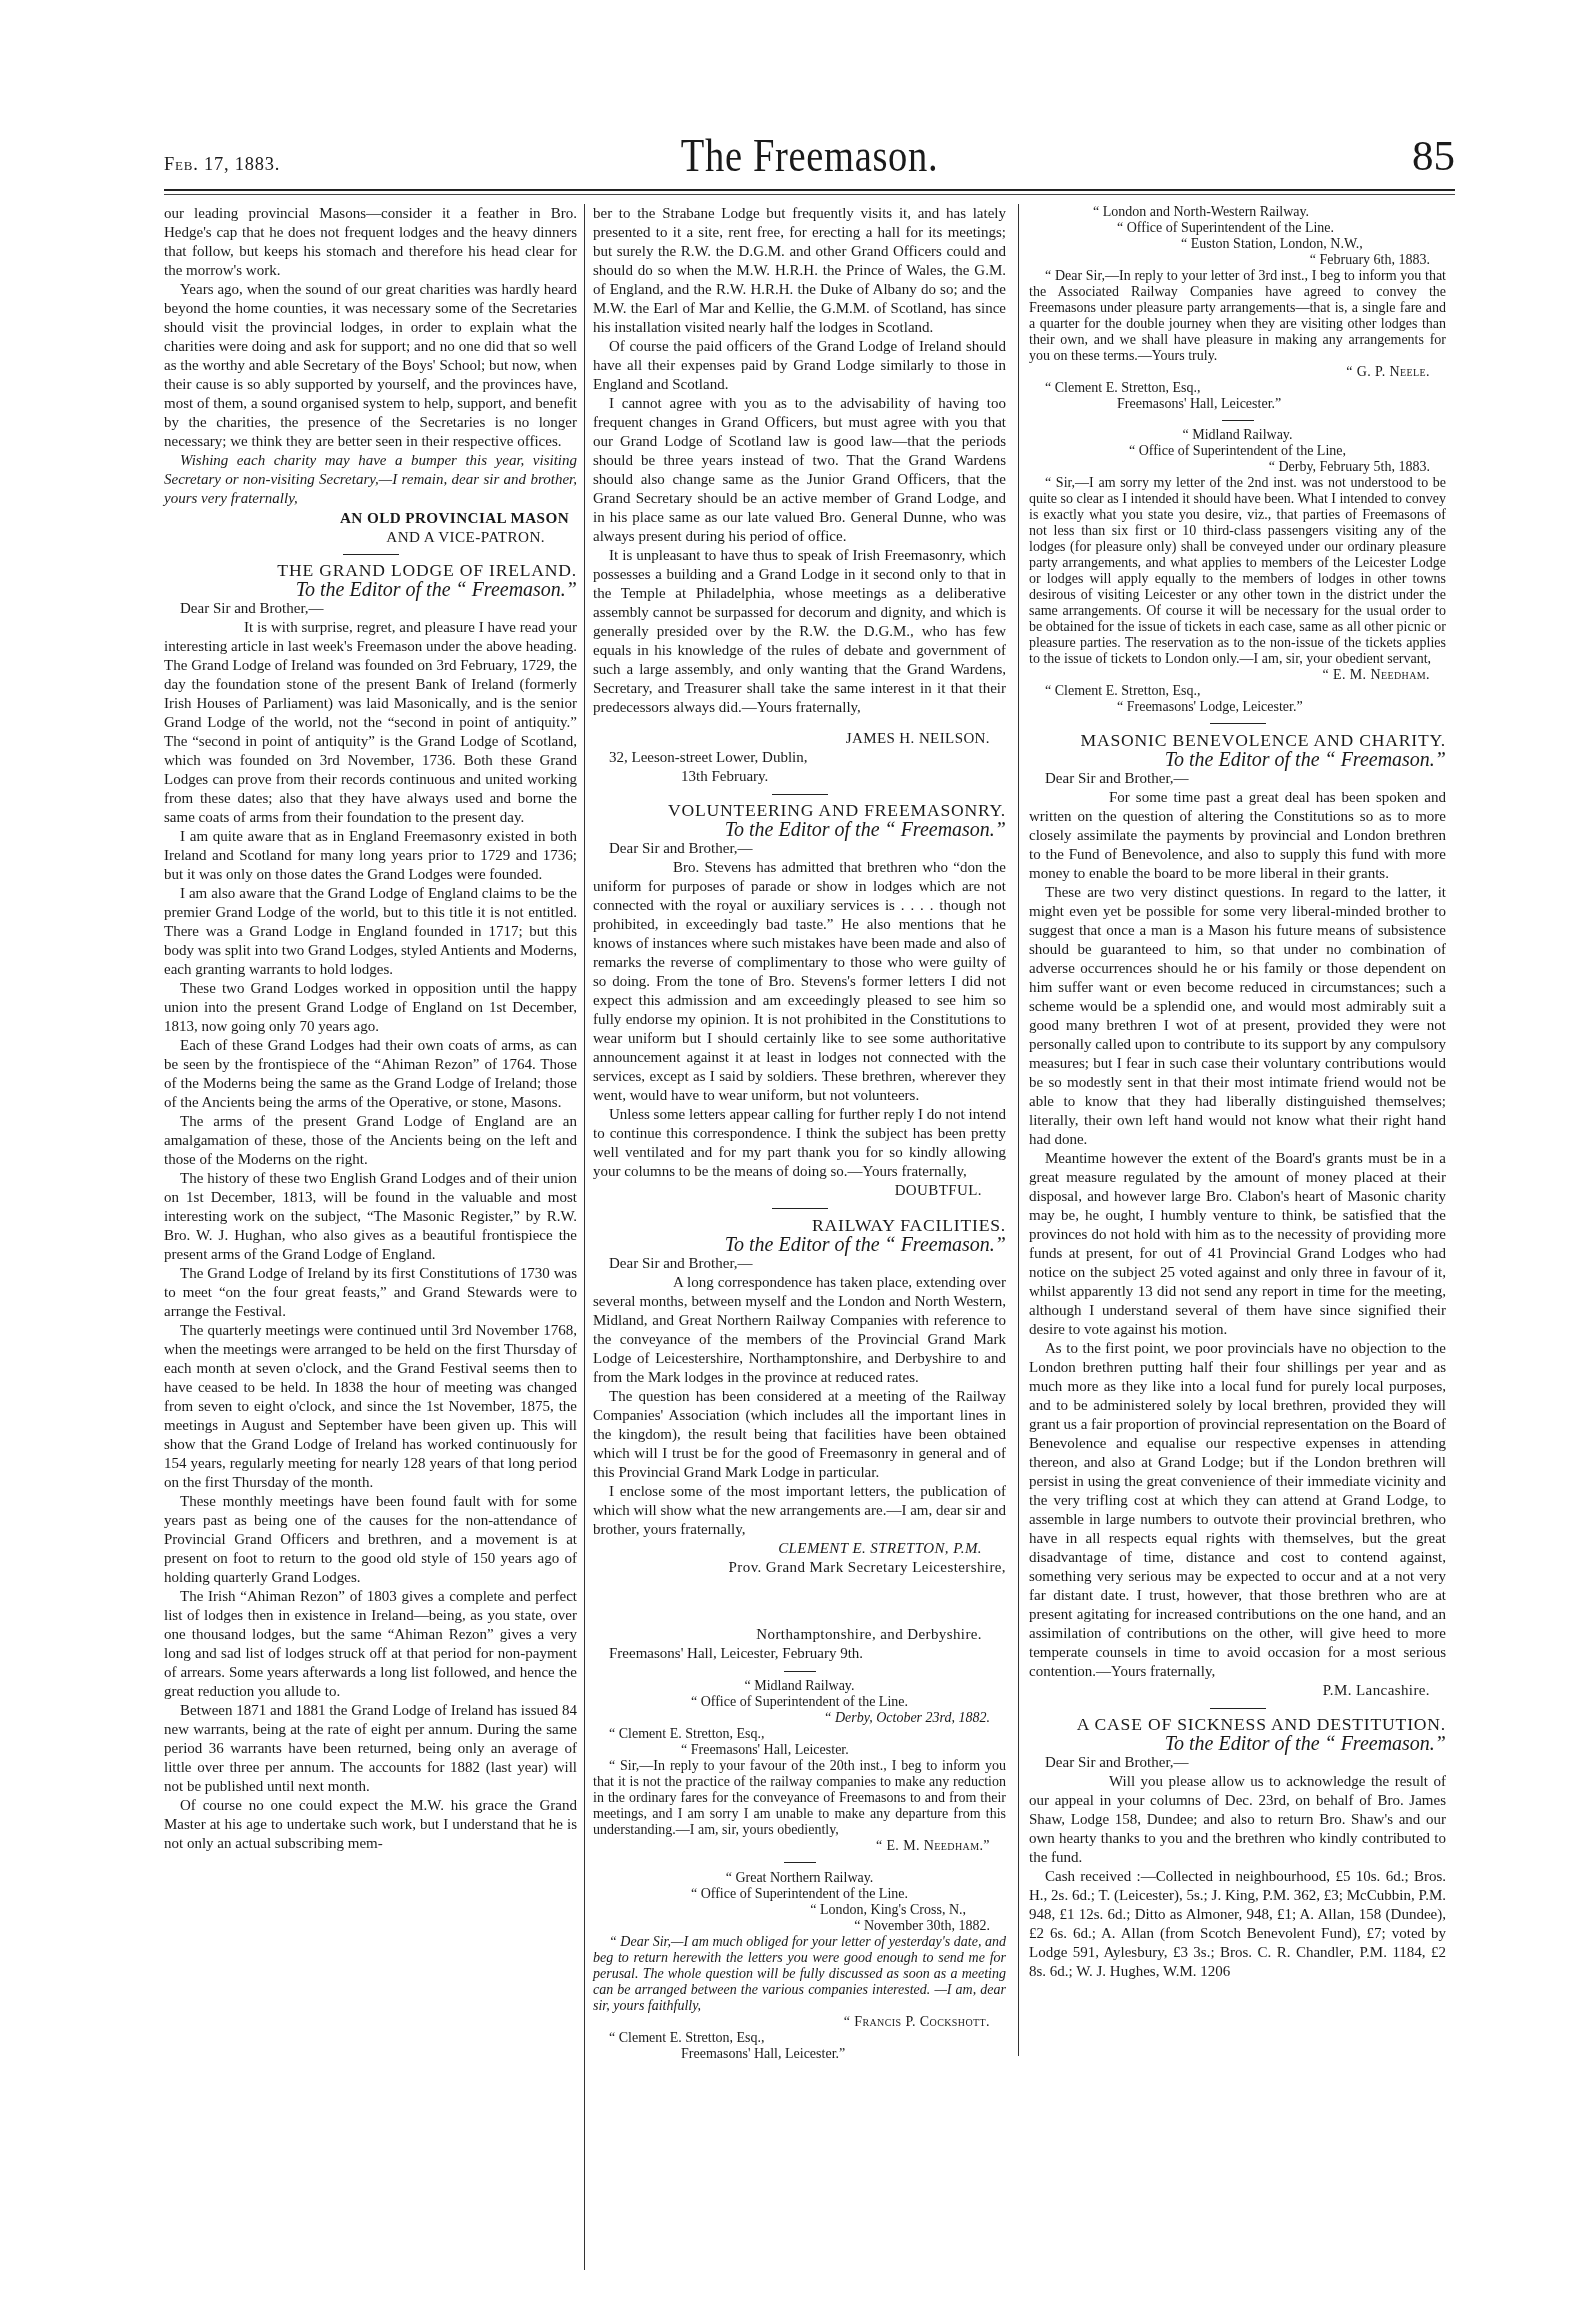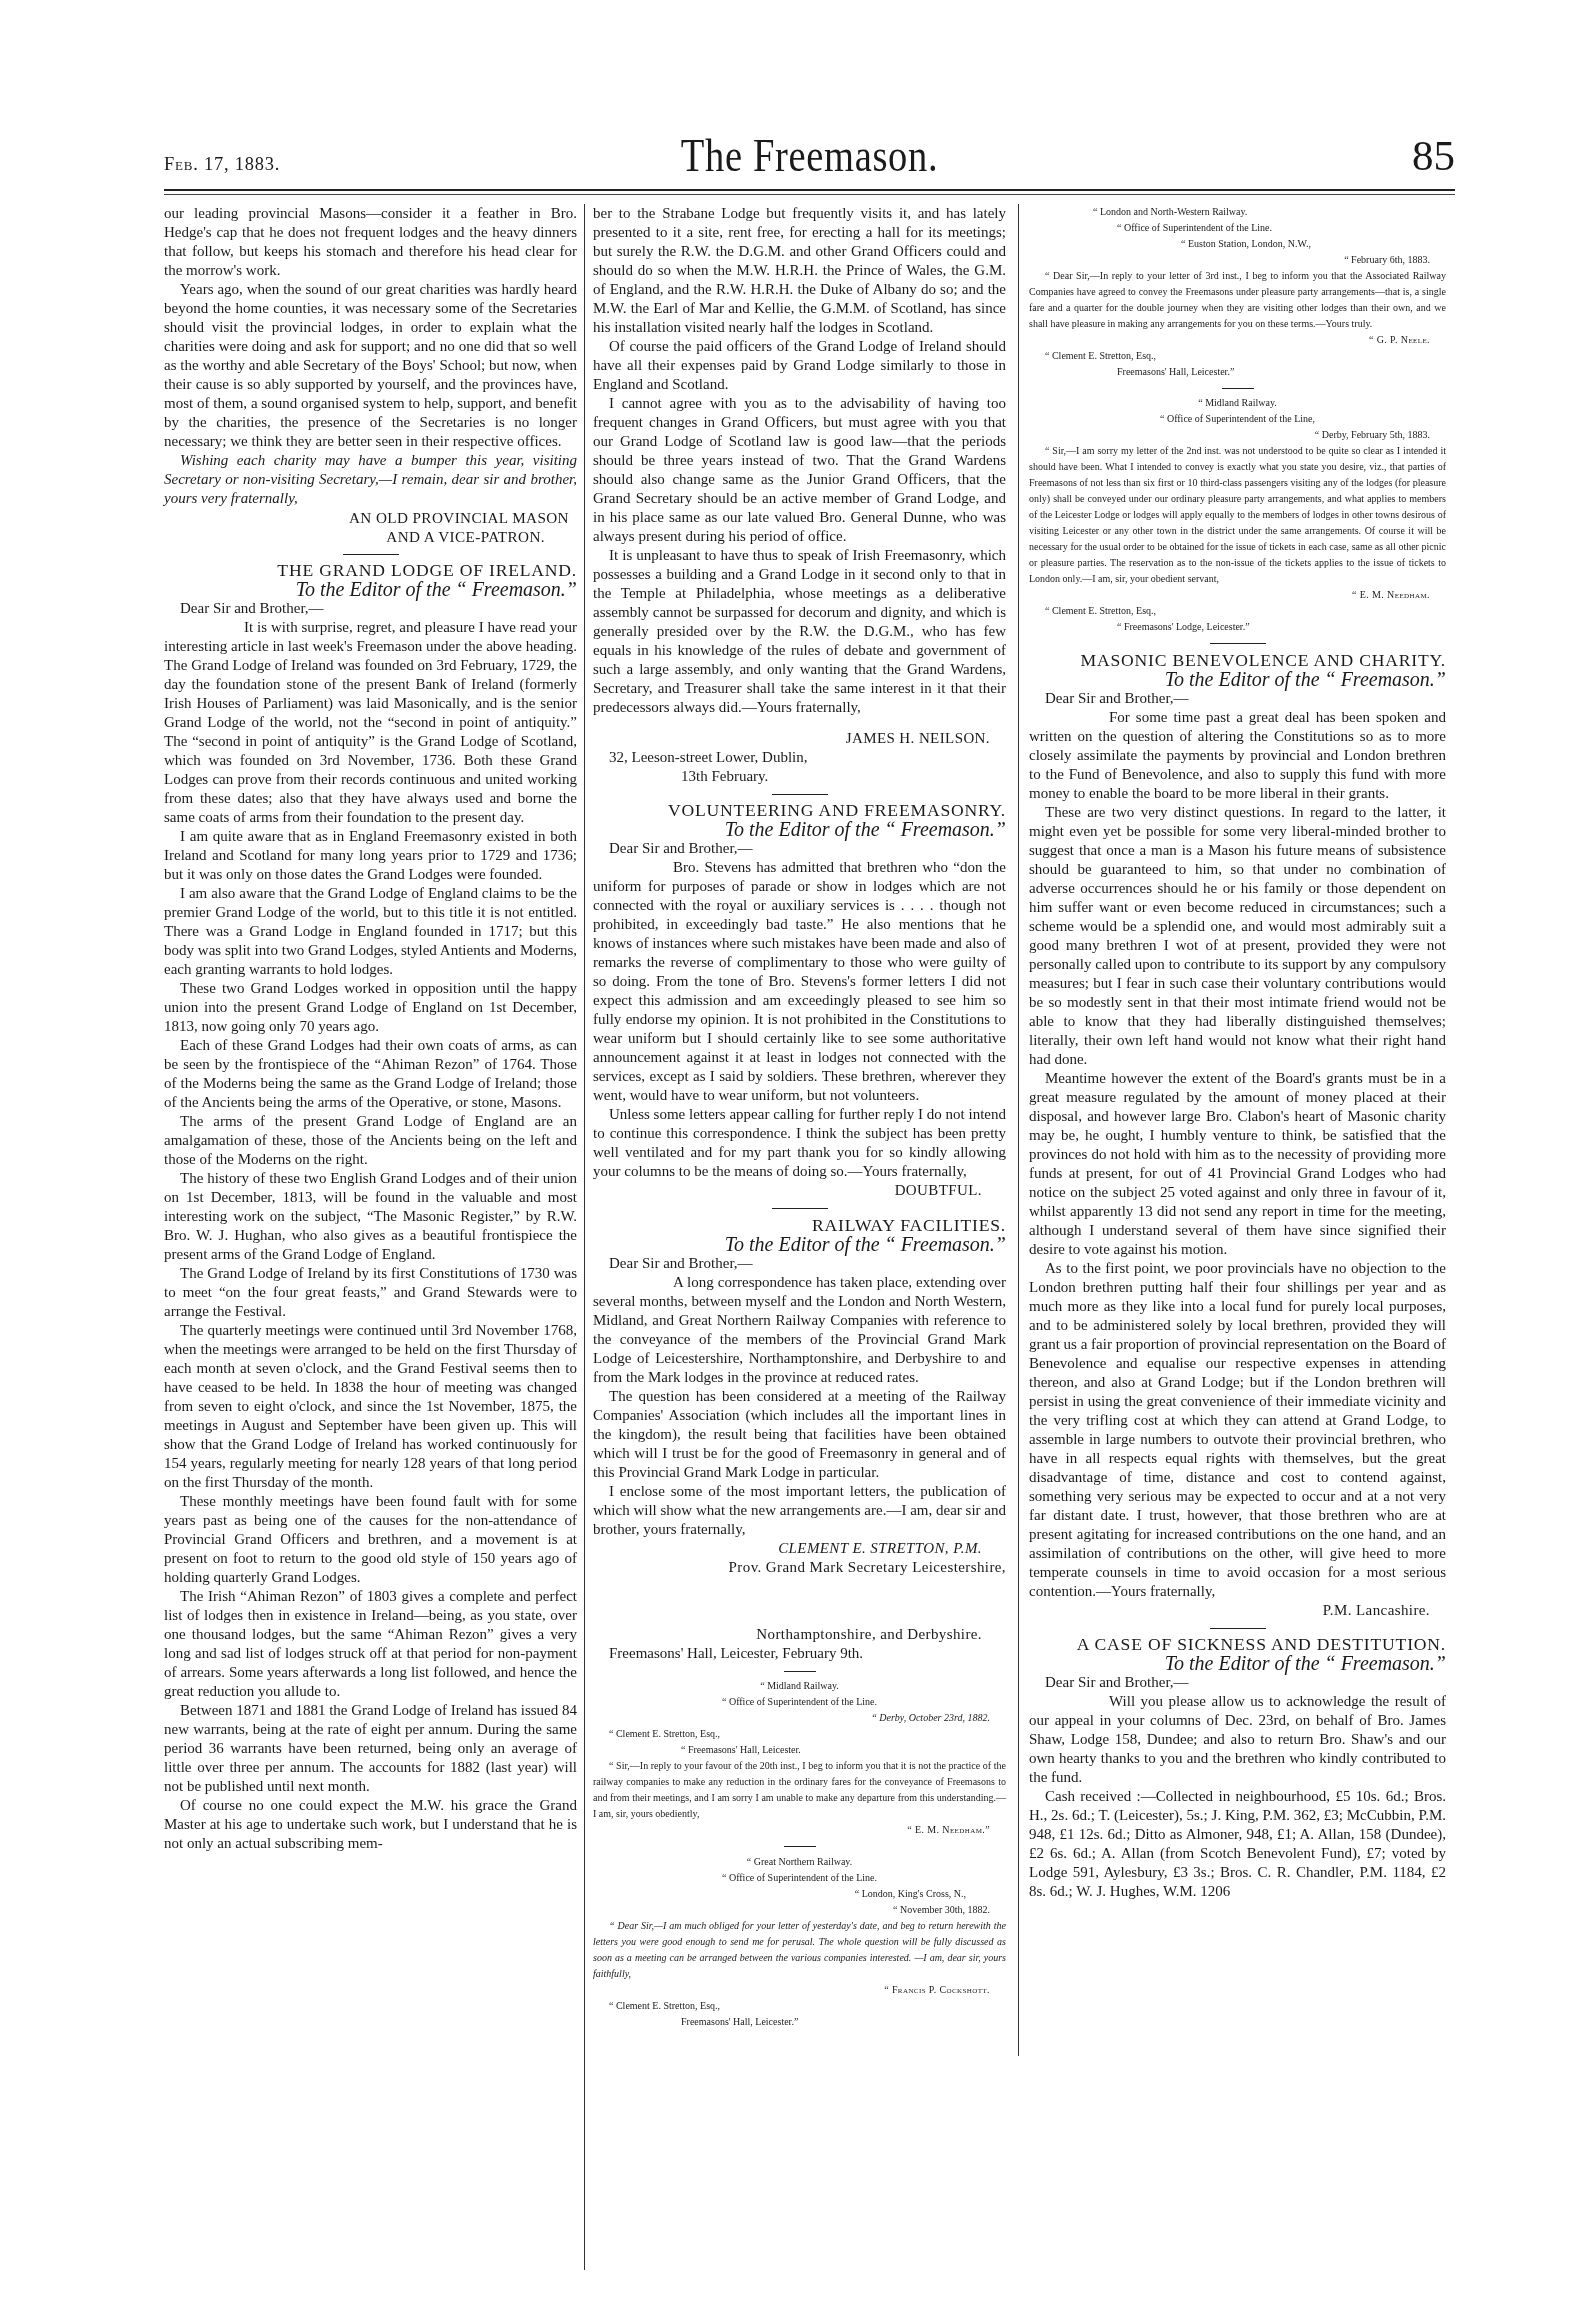--- a/index.html
+++ b/index.html
@@ -50,21 +50,21 @@
   .first { text-indent: 80px !important; }
   .sig { text-align: right; text-indent: 0 !important; letter-spacing: 0.4px; }
   .sig-center { text-align: center; text-indent: 0 !important; }
   .divider {
     width: 56px; margin: 8px auto 6.4px auto; border-top: 1.6px solid #222;
   }
   .divider.short { width: 32px; }
   .letterhead { text-indent: 0 !important; }
   .lh2 { padding-left: 64px; }
   .lh3 { text-align: right; padding-right: 16px; }
-  .small { font-size: 10px; line-height: 16px; }
+  .small { font-size: 14px; line-height: 16px; }
   .sc { font-variant: small-caps; }
   .i { font-style: italic; }
   .addr1 { padding-left: 16px; text-indent: 0 !important; }
   .addr2 { padding-left: 88px; text-indent: 0 !important; }
 </style>
 </head>
 <body>
 
 <div class="masthead">
   <div class="mh-date">Feb. 17, 1883.</div>
@@ -74,21 +74,21 @@
   <div class="mh-rule2"></div>
 </div>
 
 <div class="vrule vr1"></div>
 <div class="vrule vr2"></div>
 
 <div class="col col1">
   <p class="noind">our leading provincial Masons—consider it a feather in Bro. Hedge's cap that he does not frequent lodges and the heavy dinners that follow, but keeps his stomach and therefore his head clear for the morrow's work.</p>
   <p>Years ago, when the sound of our great charities was hardly heard beyond the home counties, it was necessary some of the Secretaries should visit the provincial lodges, in order to explain what the charities were doing and ask for support; and no one did that so well as the worthy and able Secretary of the Boys' School; but now, when their cause is so ably supported by yourself, and the provinces have, most of them, a sound organised system to help, support, and benefit by the charities, the presence of the Secretaries is no longer necessary; we think they are better seen in their respective offices.</p>
   <p class="i">Wishing each charity may have a bumper this year, visiting Secretary or non-visiting Secretary,—I remain, dear sir and brother, yours very fraternally,</p>
-  <p class="sig" style="padding-right:8px; font-size:15.2px;">AN OLD PROVINCIAL MASON</p>
+  <p class="sig" style="padding-right:8px; font-size:15.2px;font-weight:bold;">AN OLD PROVINCIAL MASON</p>
   <p class="sig" style="padding-right:32px; font-size:15.2px;">AND A VICE-PATRON.</p>
   <div class="divider"></div>
 
   <p class="heading">THE GRAND LODGE OF IRELAND.</p>
   <p class="subhead">To the Editor of the “ Freemason.”</p>
   <p class="salutation">Dear Sir and Brother,—</p>
   <p class="first">It is with surprise, regret, and pleasure I have read your interesting article in last week's Freemason under the above heading. The Grand Lodge of Ireland was founded on 3rd February, 1729, the day the foundation stone of the present Bank of Ireland (formerly Irish Houses of Parliament) was laid Masonically, and is the senior Grand Lodge of the world, not the “second in point of antiquity.” The “second in point of antiquity” is the Grand Lodge of Scotland, which was founded on 3rd November, 1736. Both these Grand Lodges can prove from their records continuous and united working from these dates; also that they have always used and borne the same coats of arms from their foundation to the present day.</p>
   <p>I am quite aware that as in England Freemasonry existed in both Ireland and Scotland for many long years prior to 1729 and 1736; but it was only on those dates the Grand Lodges were founded.</p>
   <p>I am also aware that the Grand Lodge of England claims to be the premier Grand Lodge of the world, but to this title it is not entitled. There was a Grand Lodge in England founded in 1717; but this body was split into two Grand Lodges, styled Antients and Moderns, each granting warrants to hold lodges.</p>
   <p>These two Grand Lodges worked in opposition until the happy union into the present Grand Lodge of England on 1st December, 1813, now going only 70 years ago.</p>

